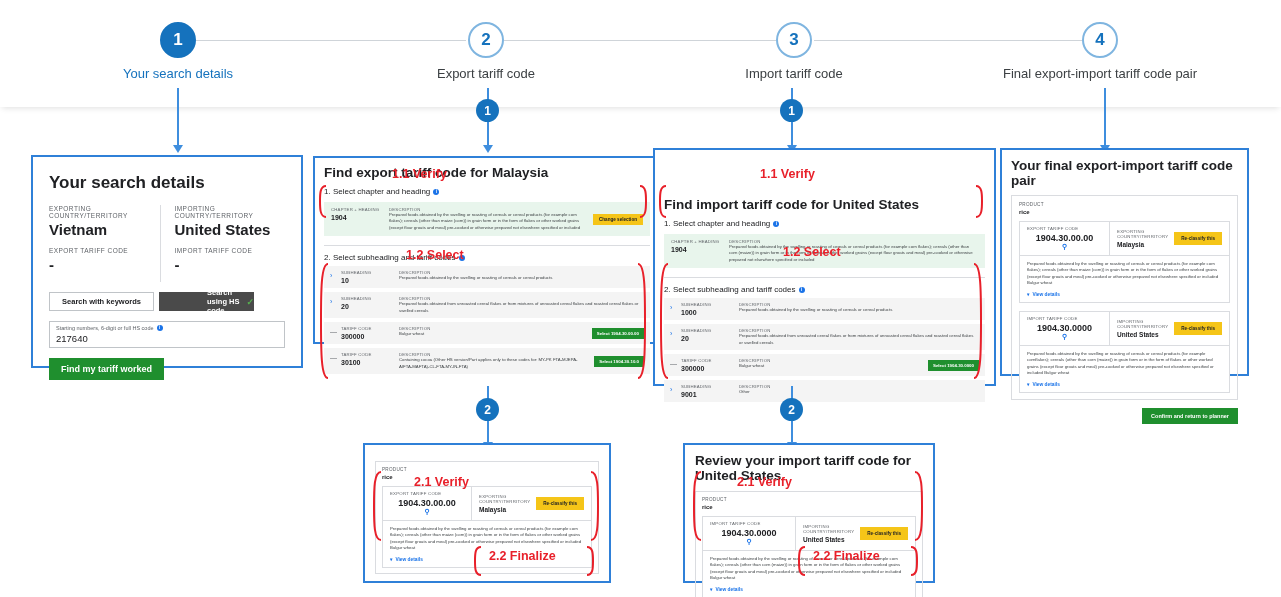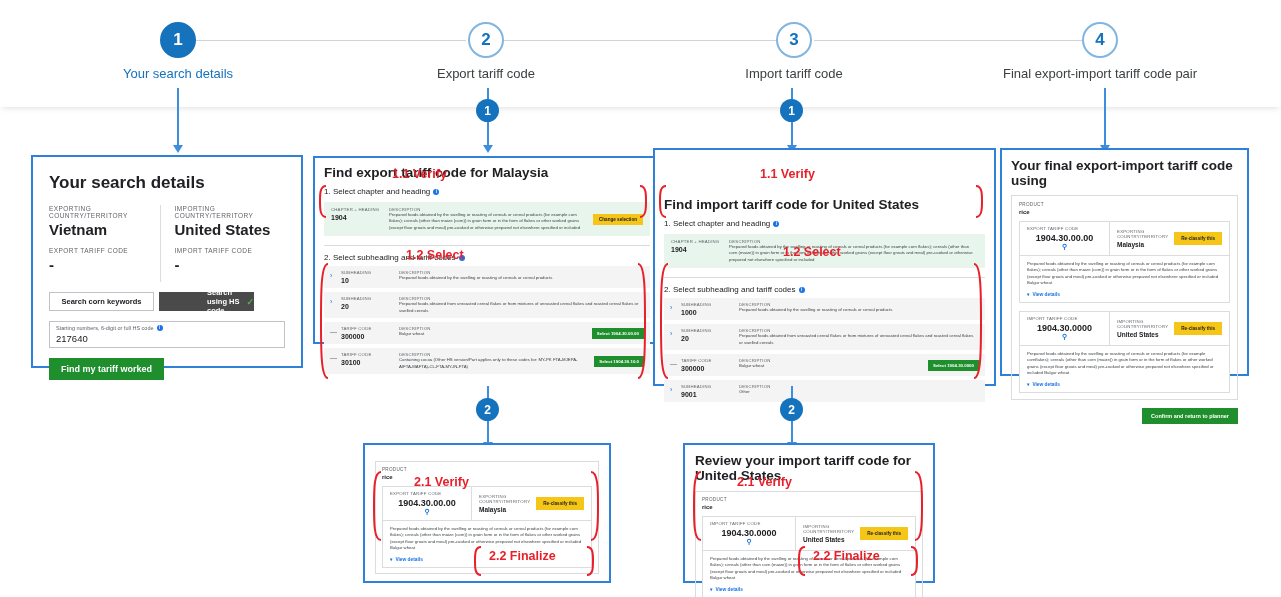--- a/index.html
+++ b/index.html
@@ -176,21 +176,21 @@
           <div class="sd-v">-</div>
         </div>
         <div class="sd-col">
           <div class="sd-k">IMPORTING COUNTRY/TERRITORY</div>
           <div class="sd-v">United States</div>
           <div class="sd-k">IMPORT TARIFF CODE</div>
           <div class="sd-v">-</div>
         </div>
       </div>
       <div class="sd-btns">
-        <div class="btn-keyword">Search corn keywords</div>
+        <div class="btn-keyword">Search with keywords</div>
         <div class="btn-hs">
           <span>Search using HS code</span>
           <span class="tick">✓</span>
         </div>
       </div>
       <div class="sd-field">
         <div class="sd-field-k">
           <span>Starting numbers, 6-digit or full HS code</span>
           <span class="info-dot">i</span>
         </div>
@@ -345,21 +345,21 @@
         <div class="col-desc">
           <div class="cell-k">Description</div>
           <div class="desc">Other</div>
         </div>
       </div>
     </div>
   </div>
 
   <div class="panel" style="left:1000px;top:148px;width:249px;height:228px;">
     <div class="panel-inner" style="padding:8px 9px;">
-      <div class="panel-title">Your final export-import tariff code using</div>
+      <div class="panel-title">Your final export-import tariff code pair</div>
 
       <div style="border:1px solid #dadce0;margin-top:7px;padding:6px 7px;">
         <div class="prod-k">PRODUCT</div>
         <div class="prod-v">rice</div>
 
         <div class="code-card">
           <div class="code-head">
             <div class="code-left">
               <div class="code-k">EXPORT TARIFF CODE</div>
               <div class="code-v">

